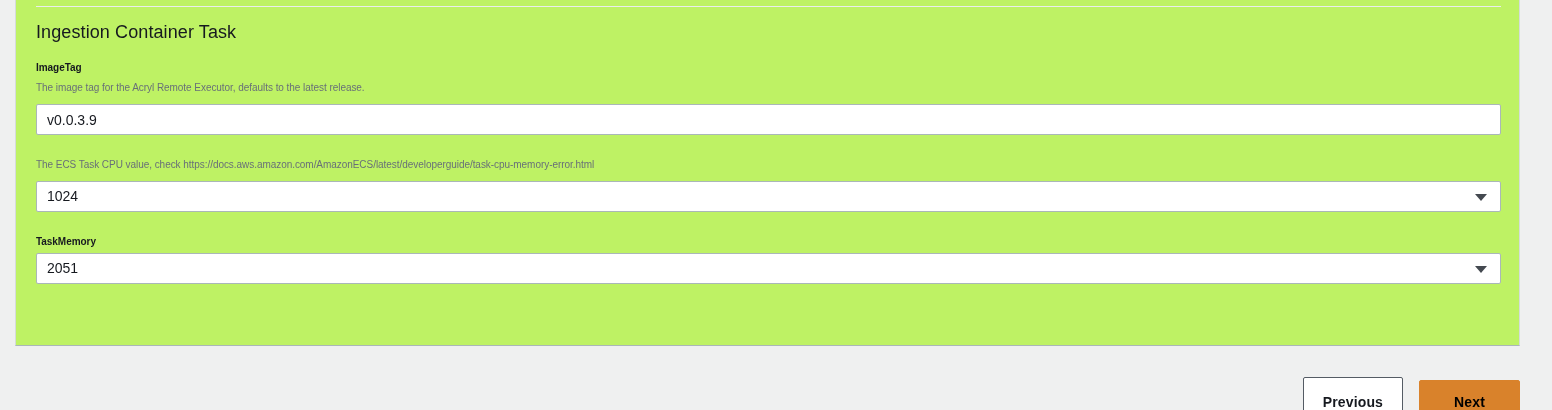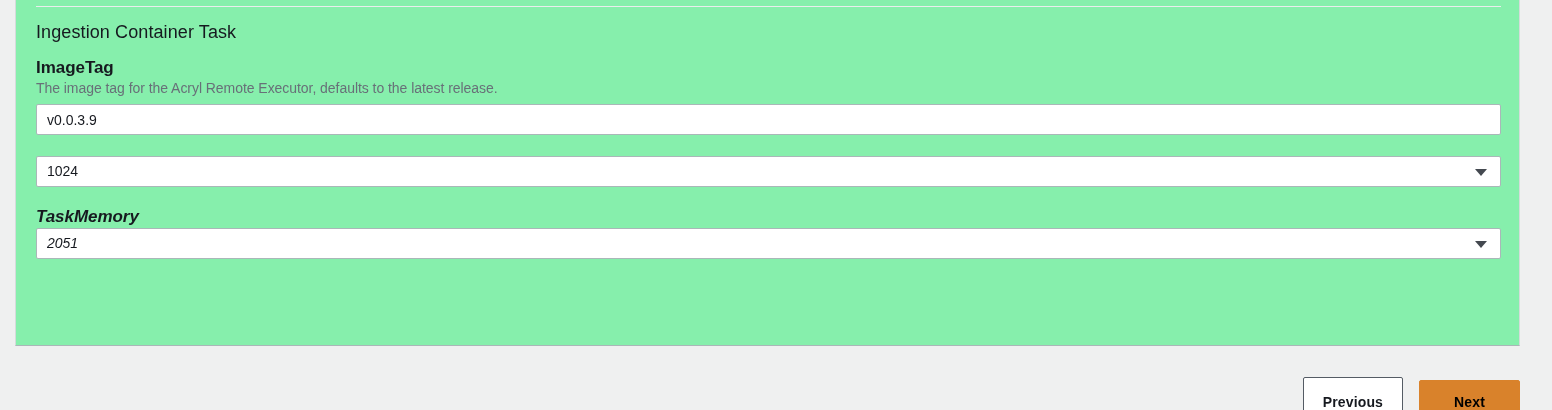--- a/index.html
+++ b/index.html
@@ -16,21 +16,21 @@
     overflow: hidden;
   }
 
   
   .card {
     position: absolute;
     left: 15px;
     top: -1px;
     width: 1505px;
     height: 347px;
-    background: #86efac;
+    background: #bef264;
     border: 1px solid #d5dbdb;
     border-top: none;
     border-bottom: 1px solid #aab7b8;
   }
 
   .card-top-divider {
     position: absolute;
     left: 20px;
     top: 7px;
     width: 1465px;
@@ -50,33 +50,33 @@
     font-size: 18px;
     line-height: 22px;
     color: #16191f;
     font-weight: 400;
     margin: 0 0 16px 0;
     letter-spacing: 0.1px;
   }
 
   
   .field { margin-bottom: 21px; }
-  .field:last-child { margin-bottom: 0; font-style: italic; }
+  .field:last-child { margin-bottom: 0; }
 
   .field-label {
-    font-size: 17px;
+    font-size: 10px;
     line-height: 18px;
     color: #16191f;
     font-weight: 700;
     margin-bottom: 2px;
     letter-spacing: -0.05px;
   }
 
   .field-desc {
-    font-size: 14px;
+    font-size: 10px;
     line-height: 18px;
     color: #687078;
     margin-bottom: 7px;
     letter-spacing: -0.05px;
   }
 
   .control-wrap {
     position: relative;
     width: 1165px;
     height: 31px;
@@ -187,20 +187,21 @@
 
     <div class="field">
       <div class="field-label">ImageTag</div>
       <div class="field-desc">The image tag for the Acryl Remote Executor, defaults to the latest release.</div>
       <div class="control-wrap">
         <input class="text-input" type="text" value="v0.0.3.9" style="">
       </div>
     </div>
 
     <div class="field">
+      <div class="field-desc">The ECS Task CPU value, check https://docs.aws.amazon.com/AmazonECS/latest/developerguide/task-cpu-memory-error.html</div>
       <div class="control-wrap">
         <div class="select-box">
           <span>1024</span>
           <span class="caret-icon"></span>
         </div>
       </div>
     </div>
 
     <div class="field">
       <div class="field-label">TaskMemory</div>

